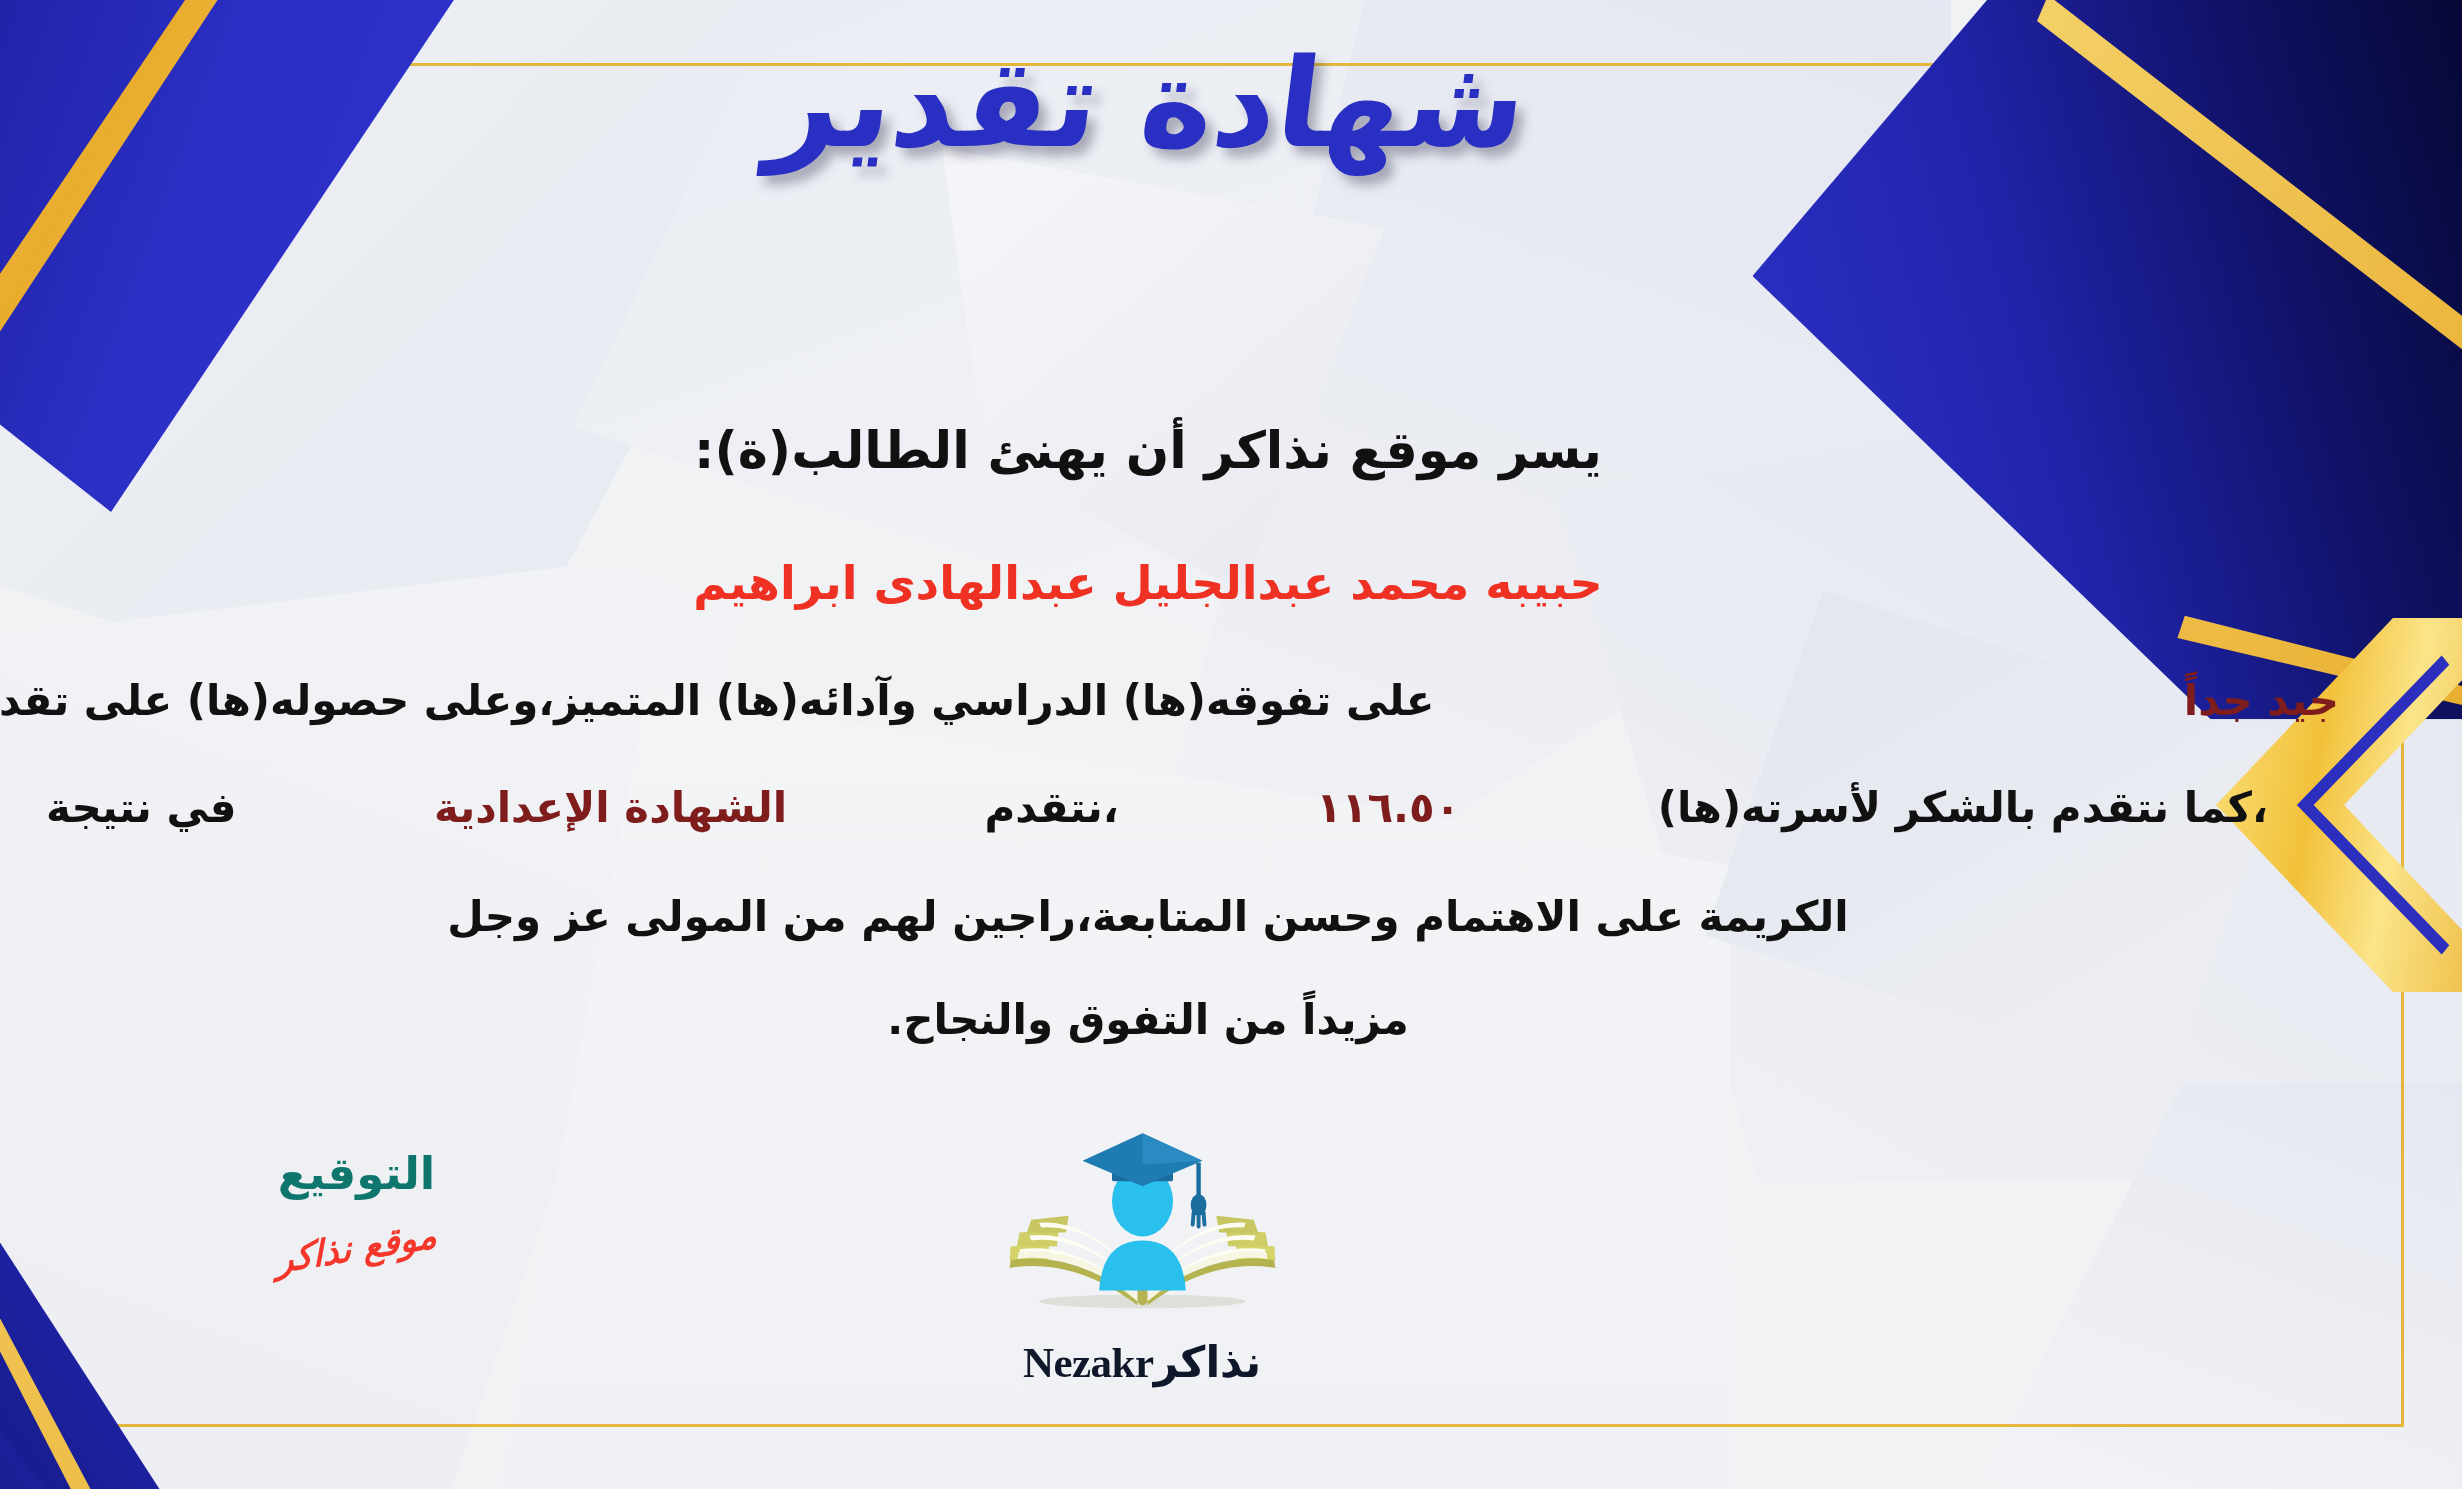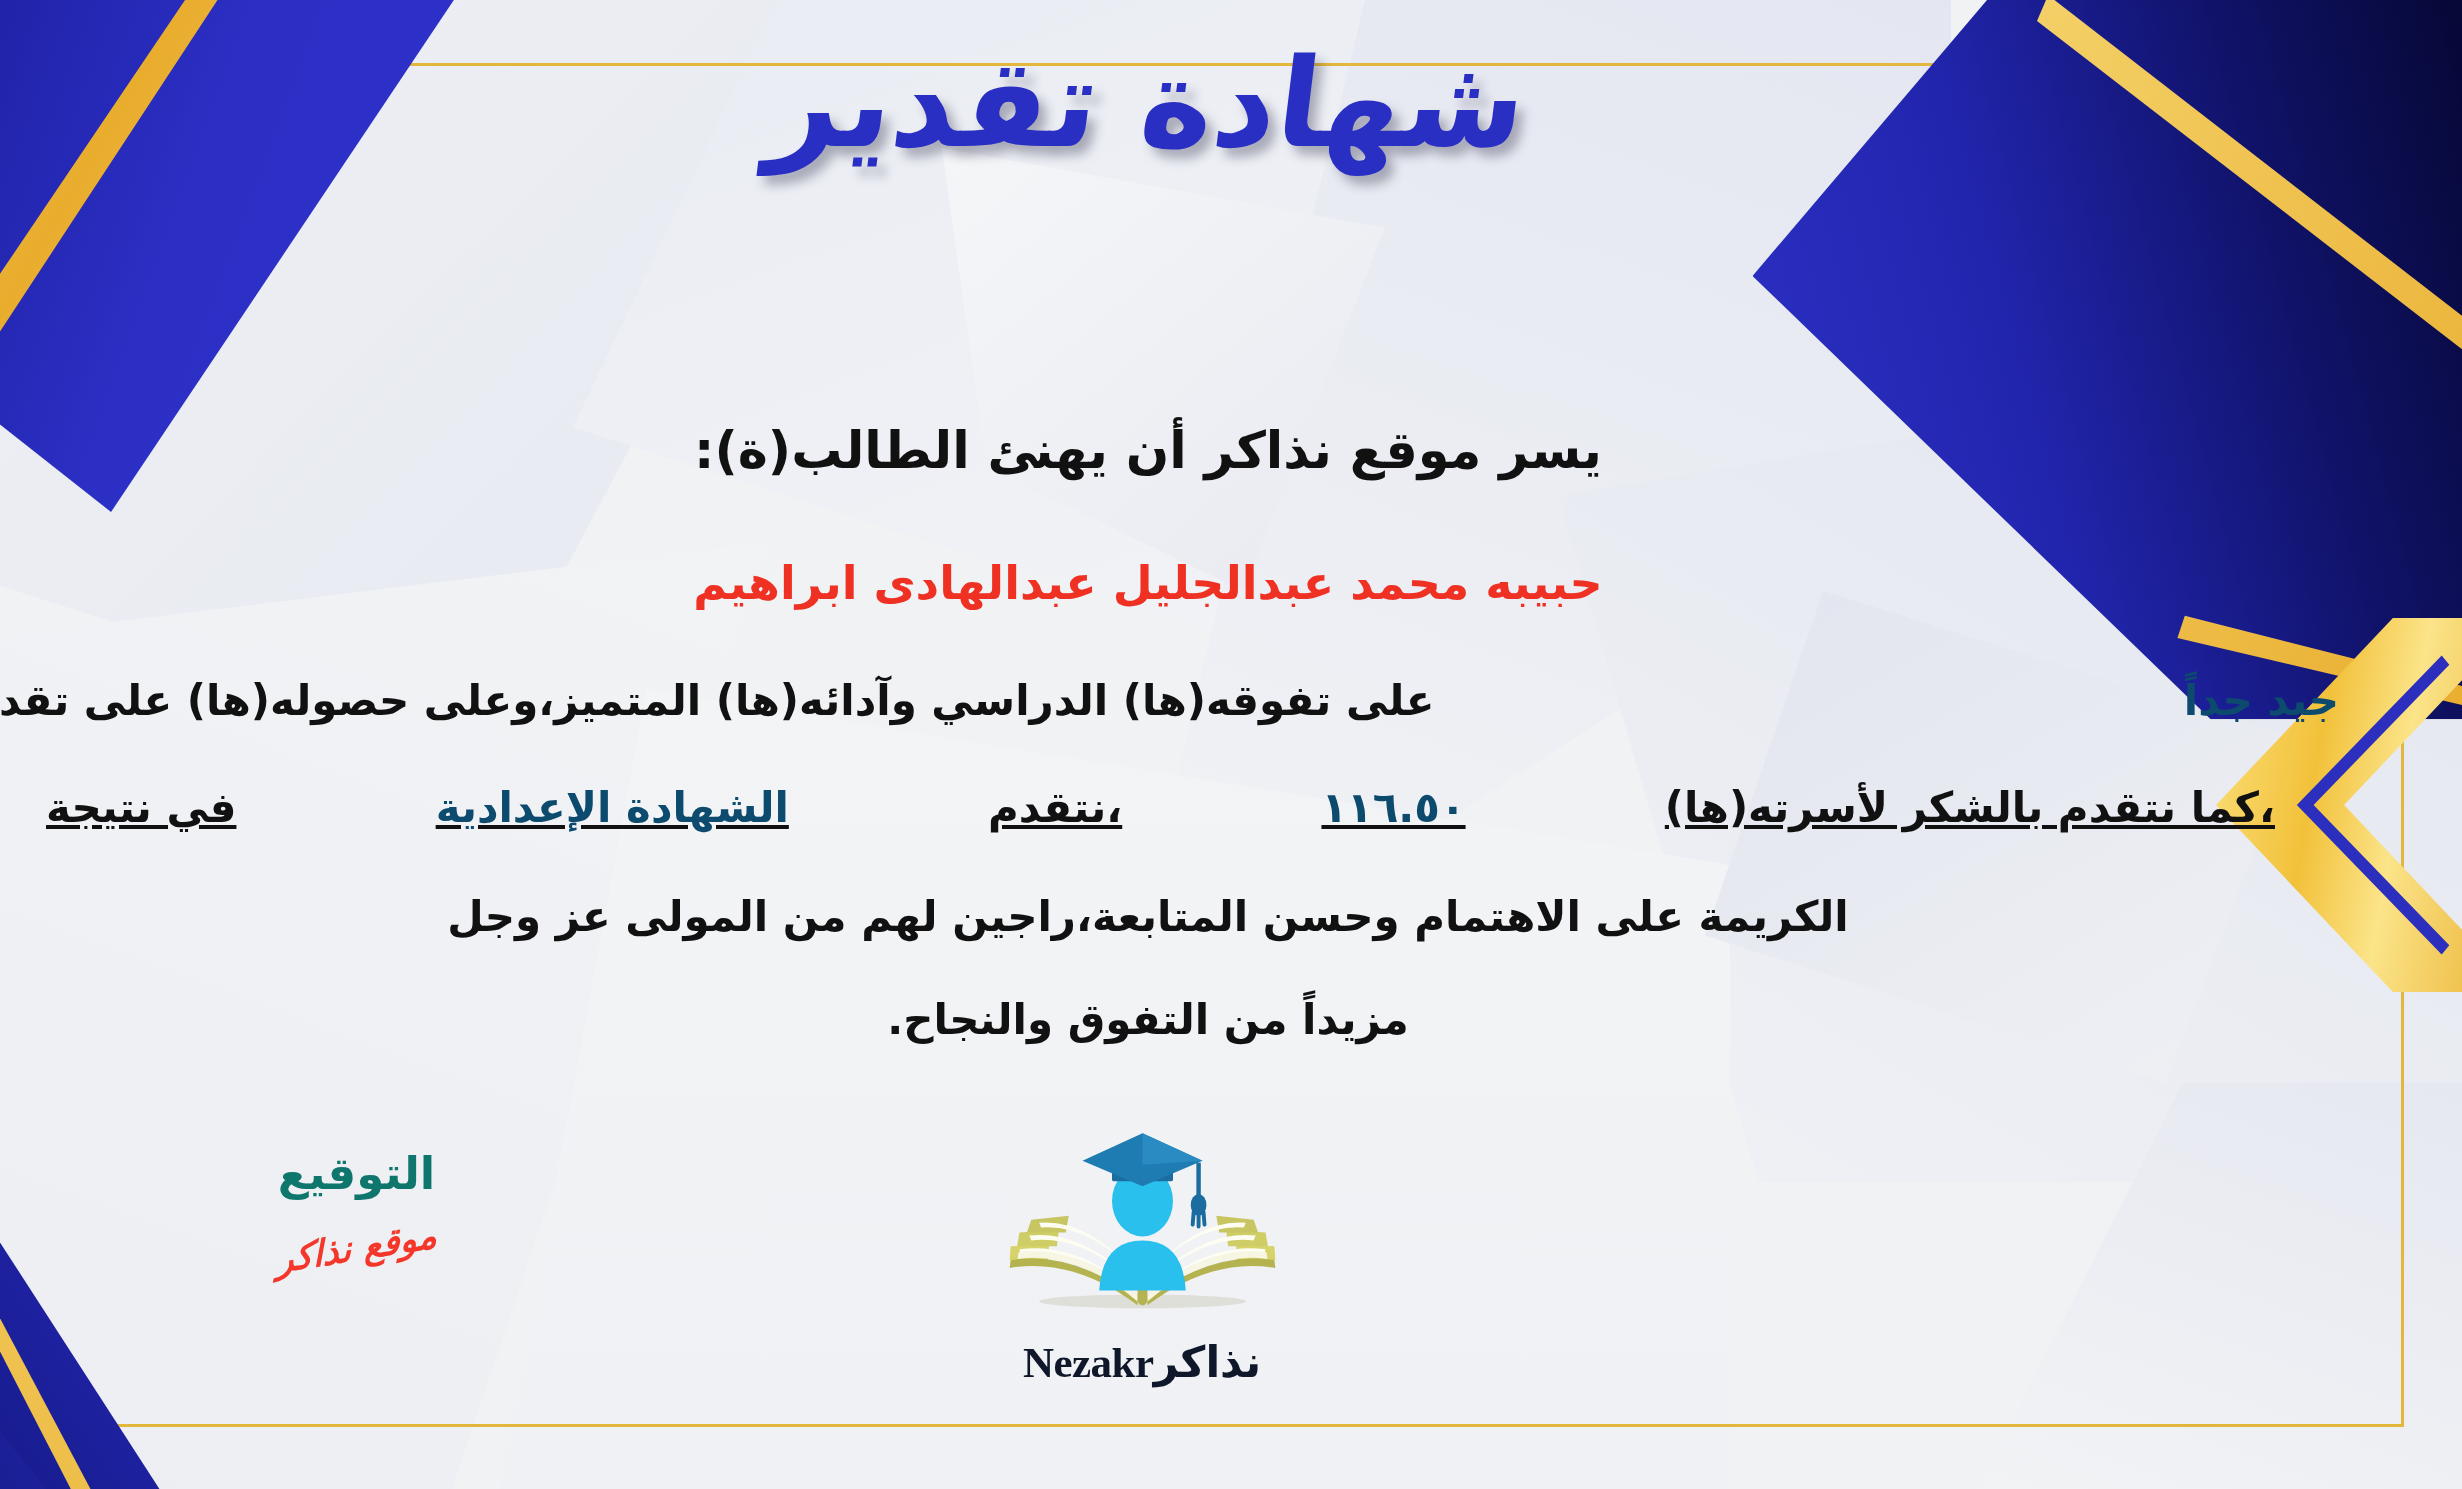--- a/index.html
+++ b/index.html
@@ -171,33 +171,33 @@
   }
 
   .student-name{
     position:absolute;left:0;right:0;top:556px;
     text-align:center;
     font-size:46px;
     font-weight:700;
     color:#ef3124;
     letter-spacing:0.5px;
   }
-  .hl{color:#0c4a6e;font-weight:700;}
+  .hl{color:#7f1d1d;font-weight:700;}
 
   .line-a{
     position:absolute;left:123px;right:123px;top:676px;
     display:flex;flex-direction:row-reverse;justify-content:space-between;
     align-items:baseline;
     font-size:42px;font-weight:600;color:#111;
   }
   .line-b{
-    position:absolute;left:212px;right:187px;top:783px;
+    position:absolute;left:212px;right:194px;top:783px;
     display:flex;flex-direction:row-reverse;justify-content:space-between;
     align-items:baseline;
-    font-size:42px;font-weight:600;color:#111;text-decoration:underline;
+    font-size:42px;font-weight:600;color:#111;
   }
   .line-c{
     position:absolute;left:0;right:0;top:892px;
     text-align:center;font-size:42px;font-weight:600;color:#111;
   }
   .line-d{
     position:absolute;left:0;right:0;top:995px;
     text-align:center;font-size:42px;font-weight:600;color:#111;
   }
 

